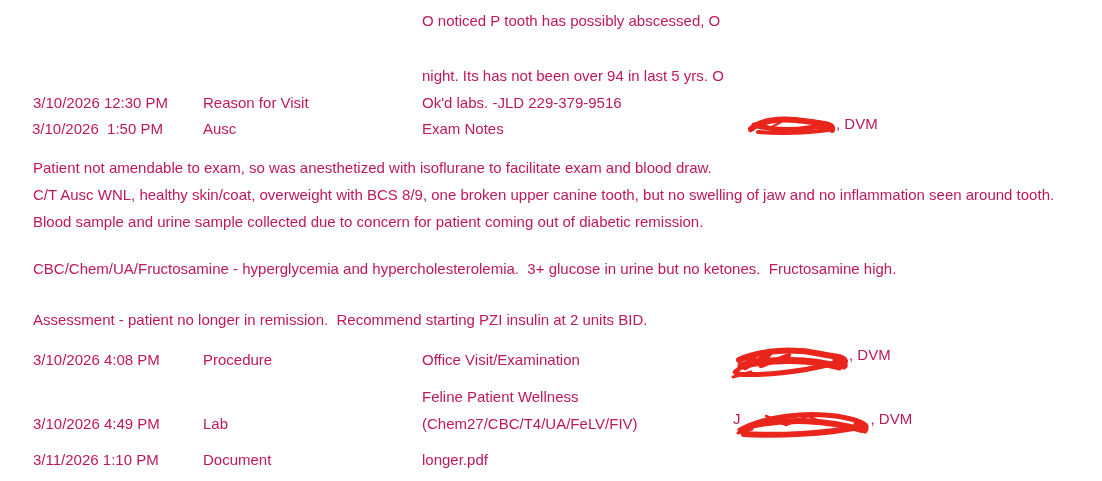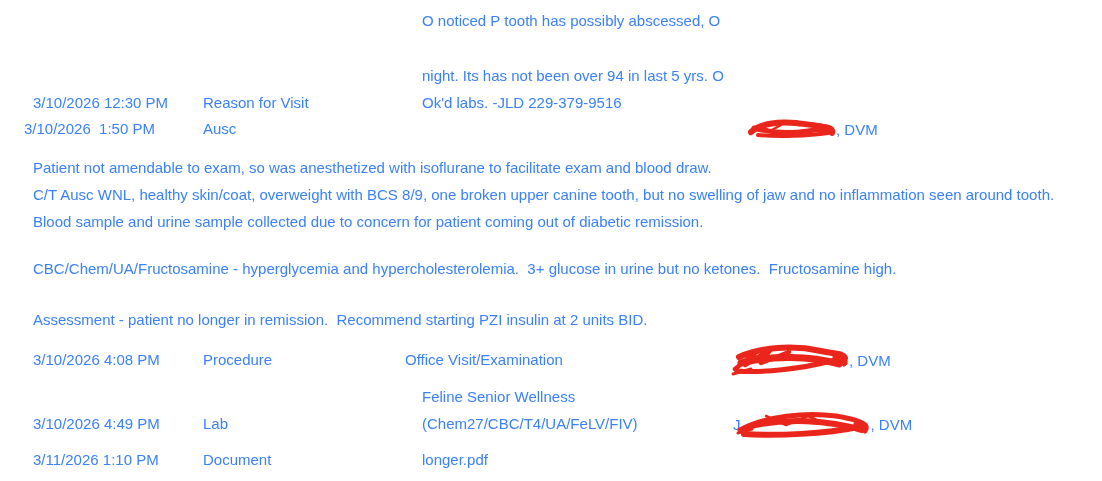--- a/index.html
+++ b/index.html
@@ -17,41 +17,42 @@
     position:absolute;
     height:28px;
     line-height:28px;
     white-space:pre;
   }
   .b{font-weight:normal;}
   .prov{
     position:absolute;
     height:28px;
     display:flex;
-    align-items:center;
+    align-items:flex-start;
     white-space:pre;
     overflow:visible;
   }
   .scrib{display:block;overflow:visible;flex:0 0 auto;}
   .scrib path{fill:none;stroke:currentColor;stroke-linecap:round;stroke-linejoin:round;}
 </style>
 </head>
 <body>
 
-<div class="page" style="color: #3b82f6;">
+<div class="page" style="color: #be185d;">
 
   <div class="line" style="left:422px;top:7px">O noticed P tooth has possibly abscessed, O</div>
   <div class="line" style="left:422px;top:62px">night. Its has not been over 94 in last 5 yrs. O</div>
 
   <div class="line b" style="left:33px;top:89px">3/10/2026 12:30 PM</div>
   <div class="line b" style="left:203px;top:89px">Reason for Visit</div>
   <div class="line" style="left:422px;top:89px">Ok'd labs. -JLD 229-379-9516</div>
 
-  <div class="line b" style="left:24px;top:115px">3/10/2026  1:50 PM</div>
+  <div class="line b" style="left:32px;top:115px">3/10/2026  1:50 PM</div>
   <div class="line" style="left:203px;top:115px">Ausc</div>
+  <div class="line" style="left:422px;top:115px">Exam Notes</div>
   <div class="prov" style="left:748px;top:115px">
     <svg class="scrib" width="88" height="22" viewBox="0 0 88 22" style="color: rgb(233, 37, 28);">
       <path d="M3,14 C12,6 30,3 48,5 C64,7 78,8 83,12" stroke-width="6"></path>
       <path d="M6,10 C20,14 40,16 60,13 C72,11 80,12 84,14" stroke-width="5"></path>
       <path d="M2,16 L13,8 L22,13 L33,7" stroke-width="2.5"></path>
       <path d="M10,17 C30,19 60,18 80,15" stroke-width="4"></path>
       <path d="M76,9 C82,9 85,12 84,15" stroke-width="6"></path>
     </svg>
     <span>, DVM</span>
   </div>
@@ -59,34 +60,34 @@
   <div class="line" style="left:33px;top:154px">Patient not amendable to exam, so was anesthetized with isoflurane to facilitate exam and blood draw.</div>
   <div class="line" style="left:33px;top:181px">C/T Ausc WNL, healthy skin/coat, overweight with BCS 8/9, one broken upper canine tooth, but no swelling of jaw and no inflammation seen around tooth.</div>
   <div class="line" style="left:33px;top:208px">Blood sample and urine sample collected due to concern for patient coming out of diabetic remission.</div>
 
   <div class="line" style="left:33px;top:255px">CBC/Chem/UA/Fructosamine - hyperglycemia and hypercholesterolemia.  3+ glucose in urine but no ketones.  Fructosamine high.</div>
 
   <div class="line" style="left:33px;top:306px">Assessment - patient no longer in remission.  Recommend starting PZI insulin at 2 units BID.</div>
 
   <div class="line b" style="left:33px;top:346px">3/10/2026 4:08 PM</div>
   <div class="line b" style="left:203px;top:346px">Procedure</div>
-  <div class="line" style="left:405px;top:346px">Office Visit/Examination</div>
+  <div class="line" style="left:422px;top:346px">Office Visit/Examination</div>
   <div class="prov" style="left:731px;top:346px">
     <svg class="scrib" width="118" height="34" viewBox="0 0 118 34" style="color: rgb(233, 37, 28);">
       <path d="M4,26 L24,10 L14,22 L40,6 L30,20 L58,9" stroke-width="4.5"></path>
       <path d="M8,14 C30,4 62,2 90,8 C104,11 112,10 114,15" stroke-width="6"></path>
       <path d="M6,28 C30,30 70,26 100,18 C108,16 113,17 114,20" stroke-width="5"></path>
       <path d="M10,20 C40,12 80,13 108,21" stroke-width="7"></path>
       <path d="M2,31 L20,26" stroke-width="3"></path>
       <path d="M104,14 C112,14 116,17 113,21" stroke-width="5"></path>
     </svg>
     <span>, DVM</span>
   </div>
 
-  <div class="line" style="left:422px;top:383px">Feline Senior Wellness</div>
+  <div class="line" style="left:422px;top:383px">Feline Patient Wellness</div>
 
   <div class="line b" style="left:33px;top:410px">3/10/2026 4:49 PM</div>
   <div class="line b" style="left:203px;top:410px">Lab</div>
   <div class="line" style="left:422px;top:410px">(Chem27/CBC/T4/UA/FeLV/FIV)</div>
   <div class="prov" style="left:733px;top:410px">
     <span>J</span>
     <svg class="scrib" style="margin-left: -5px; color: rgb(233, 37, 28);" width="135" height="28" viewBox="0 0 135 28">
       <path d="M4,20 C30,6 70,2 100,6 C118,9 128,12 130,16" stroke-width="5"></path>
       <path d="M8,24 C40,26 90,24 122,17" stroke-width="6"></path>
       <path d="M14,16 C50,8 92,10 126,20" stroke-width="6"></path>

